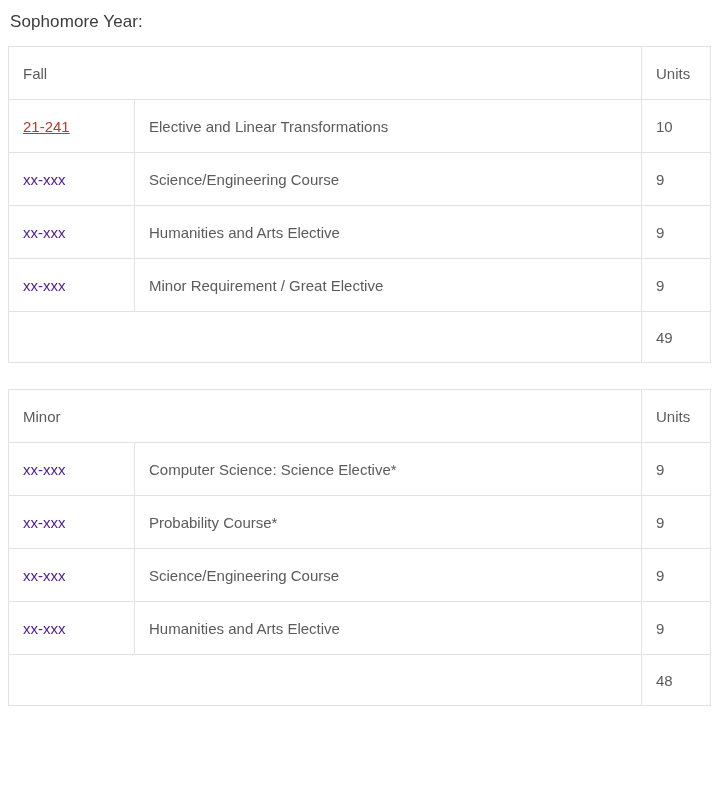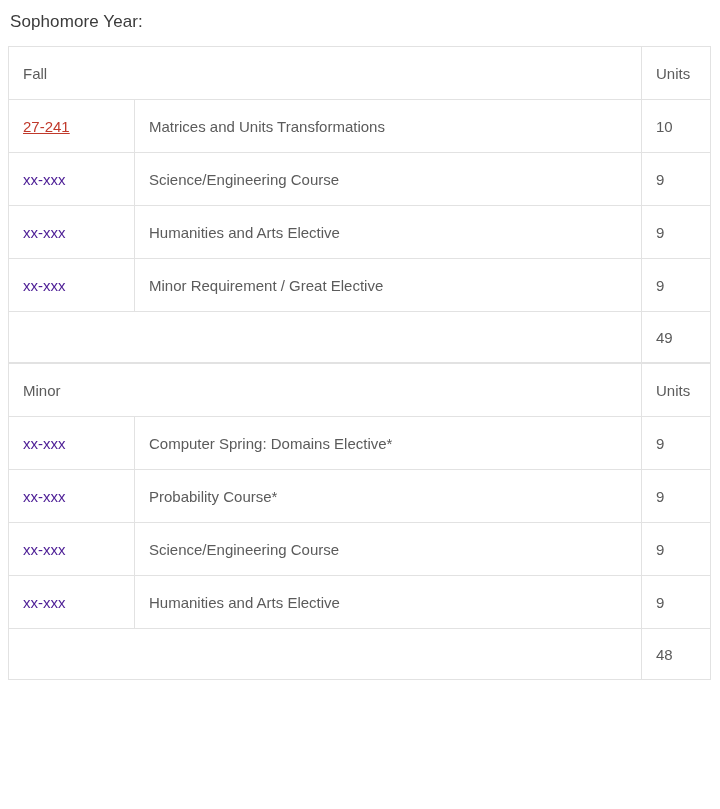--- a/index.html
+++ b/index.html
@@ -23,20 +23,21 @@
     font-size: 17px;
     font-weight: normal;
     color: #3b3b3b;
     margin: 4px 0 14px 2px;
     letter-spacing: 0.1px;
   }
   table.schedule {
     width: 612px;
     border-collapse: collapse;
     border: 1px solid #e2e2e2;
+    margin-bottom: 26px;
     table-layout: fixed;
   }
   table.schedule td, table.schedule th {
     border: 1px solid #e2e2e2;
     padding: 0 14px;
     height: 52px;
     font-size: 15px;
     font-weight: normal;
     color: #5b5b5b;
     vertical-align: middle;
@@ -90,22 +91,22 @@
         <col class="col-units">
     </colgroup>
     <thead>
       <tr>
         <th class="hdr" colspan="2">Fall</th>
         <th class="hdr col-units">Units</th>
       </tr>
     </thead>
     <tbody>
       <tr>
-        <td><span class="course-link">27-241</span></td>
-        <td>Matrices and Units Transformations</td>
+        <td><span class="course-link">21-241</span></td>
+        <td>Elective and Linear Transformations</td>
         <td class="units-cell">10</td>
       </tr>
       <tr>
         <td><span class="course-plain">xx-xxx</span></td>
         <td>Science/Engineering Course</td>
         <td class="units-cell">9</td>
       </tr>
       <tr>
         <td><span class="course-plain">xx-xxx</span></td>
         <td>Humanities and Arts Elective</td>
@@ -131,21 +132,21 @@
     </colgroup>
     <thead>
       <tr>
         <th class="hdr" colspan="2">Minor</th>
         <th class="hdr col-units">Units</th>
       </tr>
     </thead>
     <tbody>
       <tr>
         <td><span class="course-plain">xx-xxx</span></td>
-        <td>Computer Spring: Domains Elective*</td>
+        <td>Computer Science: Science Elective*</td>
         <td class="units-cell">9</td>
       </tr>
       <tr>
         <td><span class="course-plain">xx-xxx</span></td>
         <td>Probability Course*</td>
         <td class="units-cell">9</td>
       </tr>
       <tr>
         <td><span class="course-plain">xx-xxx</span></td>
         <td>Science/Engineering Course</td>

